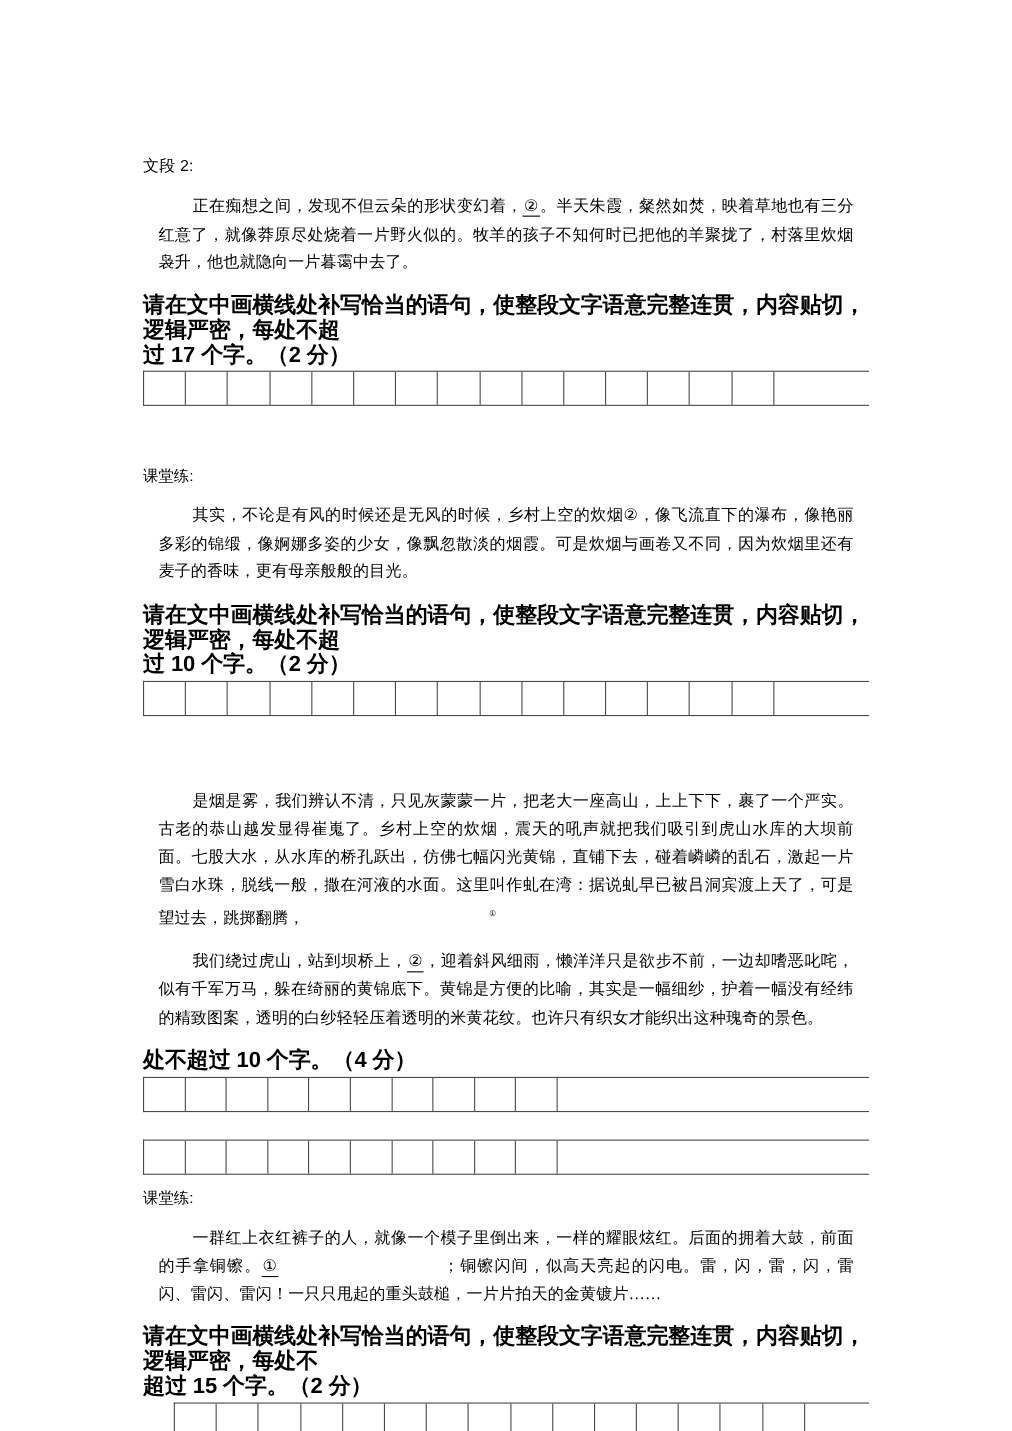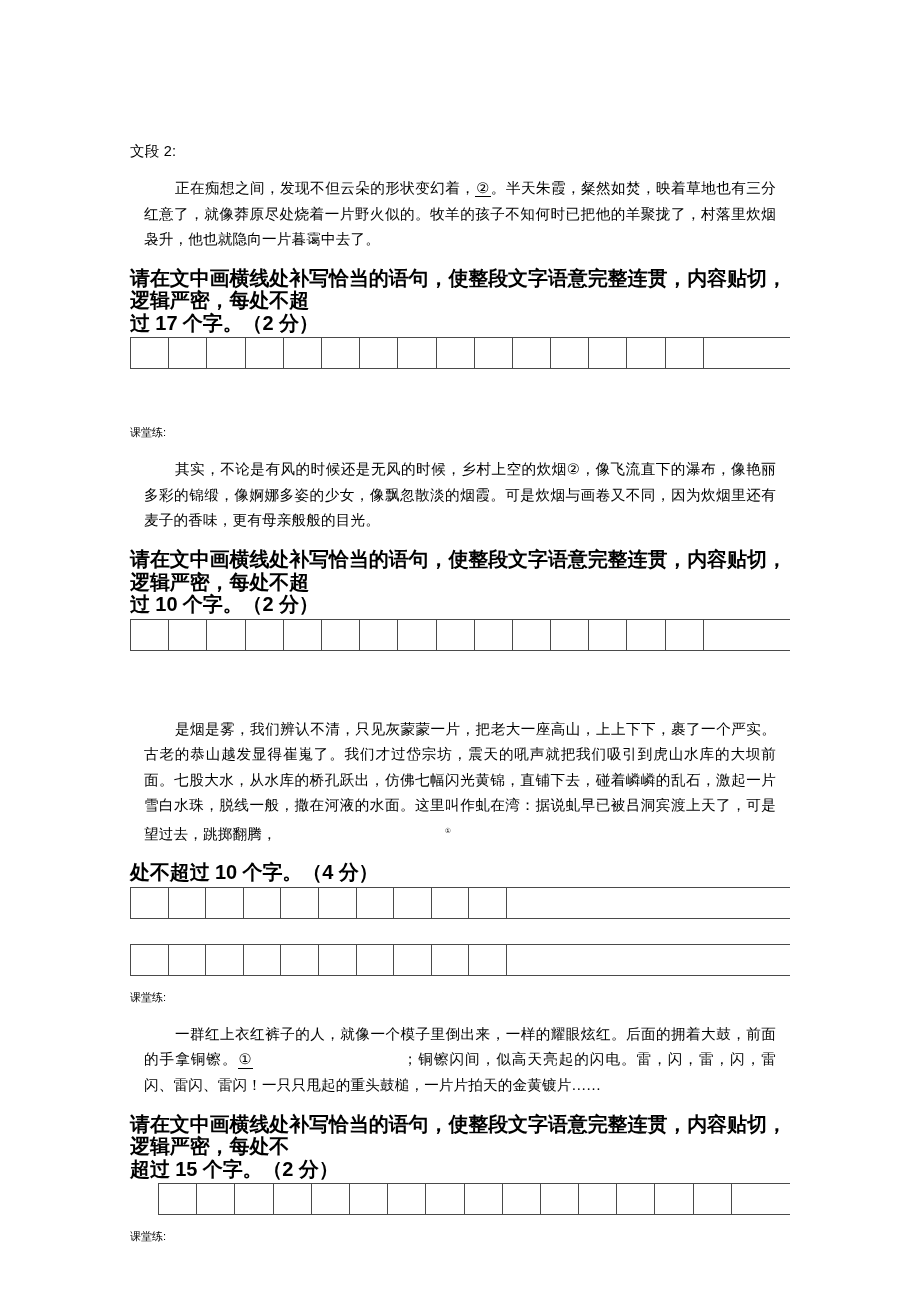--- a/index.html
+++ b/index.html
@@ -27,21 +27,21 @@
     font-family: "Liberation Sans", "DejaVu Sans", sans-serif;
     font-weight: normal;
     font-size: 14.5px;
     line-height: 22px;
     letter-spacing: 0.2px;
     margin: 0 0 2px 0;
   }
   .drill-head {
     font-family: "Liberation Sans", "DejaVu Sans", sans-serif;
     font-weight: normal;
-    font-size: 11px;
+    font-size: 14px;
     line-height: 22px;
     margin: 0 0 1px 0;
   }
 
   
   .passage {
     font-family: "Liberation Serif", "DejaVu Serif", serif;
     font-size: 14.6px;
     line-height: 25.6px;
     text-align: justify;
@@ -166,22 +166,23 @@
         <div class="cell"></div>
         <div class="cell"></div>
       </div>
     </div>
   </div>
 
   <div class="sp-xl"></div>
 
   <div>
 
-    <p class="passage"><span class="indent"></span><span>是烟是雾，我们辨认不清，只见灰蒙蒙一片，把老大一座高山，上上下下，裹了一个严实。古老的恭山越发显得崔嵬了。我们才过岱宗坊，震天的吼声就把我们吸引到虎山水库的大坝前面。七股大水，从水库的桥孔跃出，仿佛七幅闪光黄锦，直铺下去，碰着嶙嶙的乱石，激起一片雪白水珠，脱线一般，撒在河液的水面。这里叫作虬在湾：据说虬早已被吕洞宾渡上天了，可是望过去，跳掷翻腾，</span><span class="gap-wide"></span><span class="tiny-mark">①</span></p>
-
+    <p class="passage"><span class="indent"></span><span>是烟是雾，我们辨认不清，只见灰蒙蒙一片，把老大一座高山，上上下下，裹了一个严实。古老的恭山越发显得崔嵬了。乡村上空的炊烟，震天的吼声就把我们吸引到虎山水库的大坝前面。七股大水，从水库的桥孔跃出，仿佛七幅闪光黄锦，直铺下去，碰着嶙嶙的乱石，激起一片雪白水珠，脱线一般，撒在河液的水面。这里叫作虬在湾：据说虬早已被吕洞宾渡上天了，可是望过去，跳掷翻腾，</span><span class="gap-wide"></span><span class="tiny-mark">①</span></p>
+
+    <p class="passage"><span class="indent"></span><span>我们绕过虎山，站到坝桥上，</span><span class="circled">②</span><span>，迎着斜风细雨，懒洋洋只是欲步不前，一边却嗜恶叱咤，似有千军万马，躲在绮丽的黄锦底下。黄锦是方便的比喻，其实是一幅细纱，护着一幅没有经纬的精致图案，透明的白纱轻轻压着透明的米黄花纹。也许只有织女才能织出这种瑰奇的景色。</span></p>
 
     <p class="prompt">处不超过 10 个字。（4 分）</p>
 
     <div class="grid-wrap">
       <div class="grid w10">
         <div class="cell"></div>
         <div class="cell"></div>
         <div class="cell"></div>
         <div class="cell"></div>
         <div class="cell"></div>

